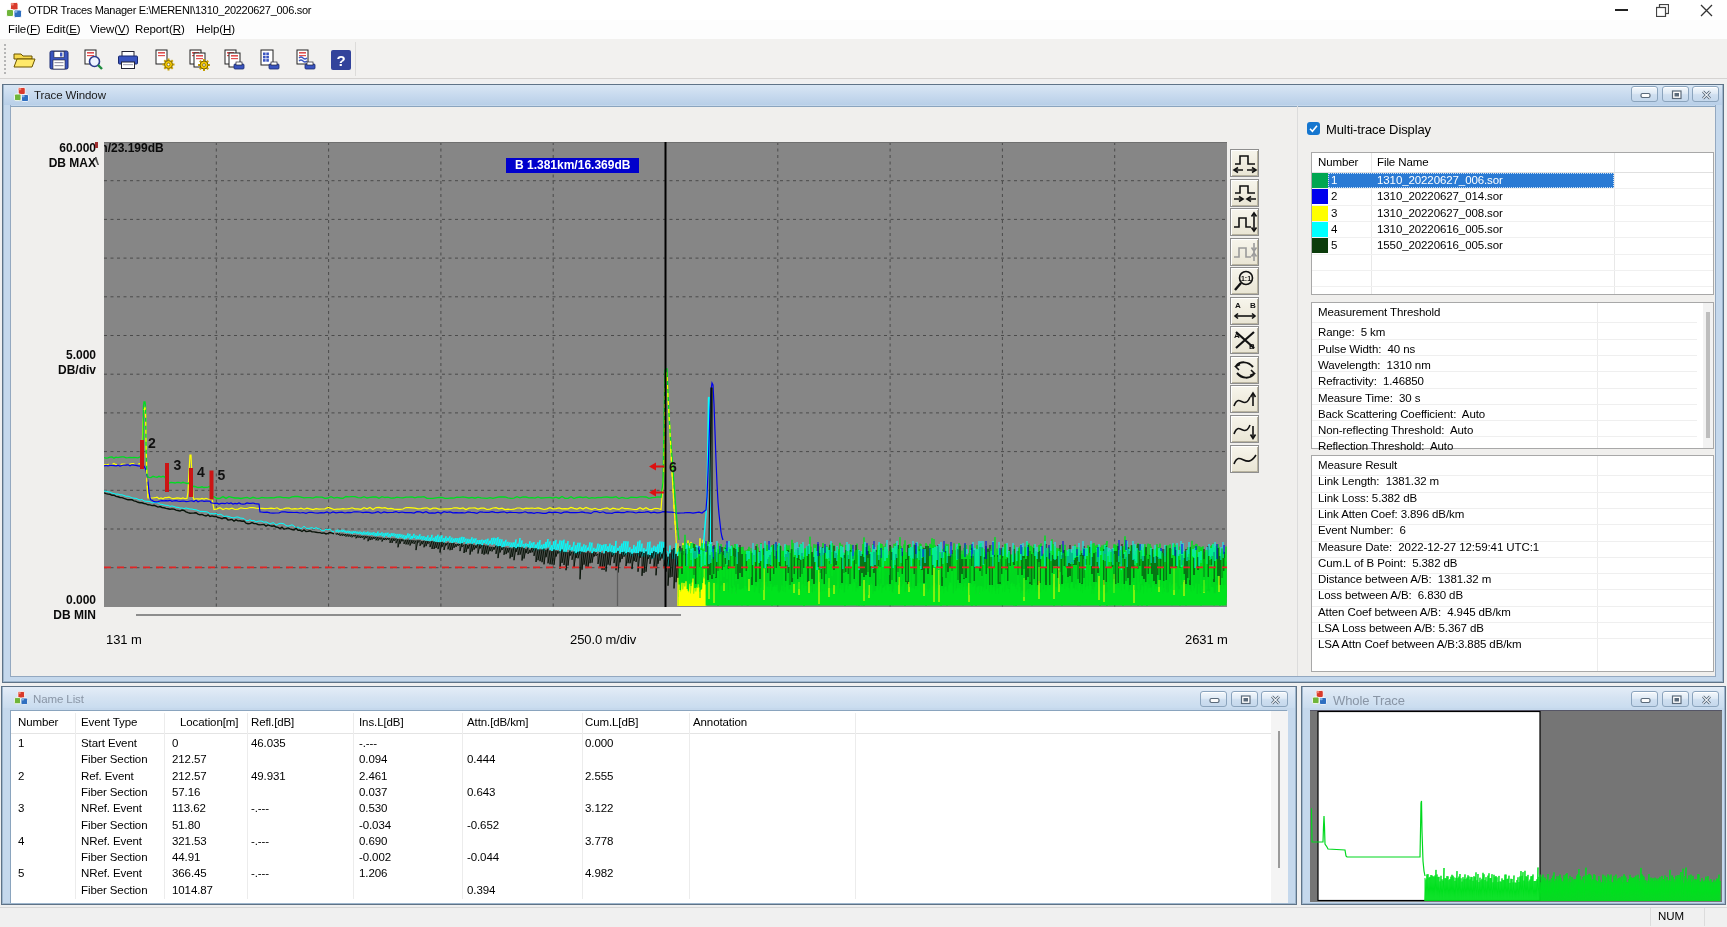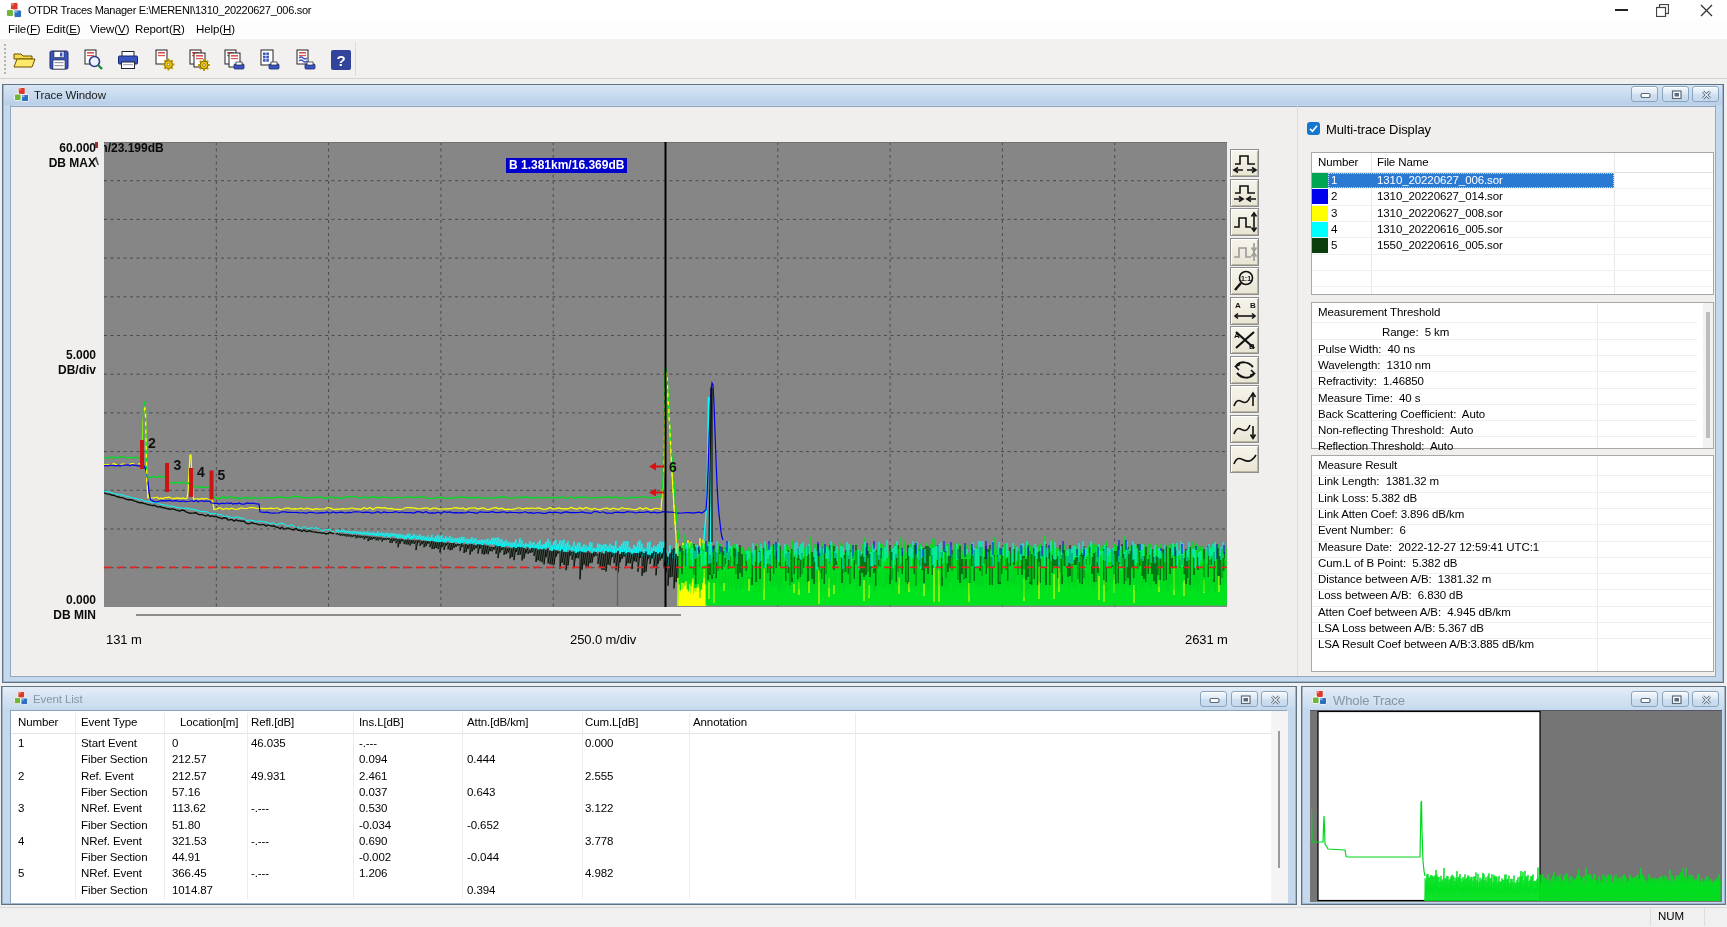--- a/index.html
+++ b/index.html
@@ -223,21 +223,21 @@
     <text x="113.5" y="337.5" font-family="Liberation Sans, sans-serif" font-size="14" font-weight="bold" fill="#111">5</text>
     <rect x="560.5" y="0" width="2" height="465" fill="#000"></rect>
     <text x="565" y="330" font-family="Liberation Sans, sans-serif" font-size="14" font-weight="bold" fill="#111">6</text>
     <line x1="551" y1="324.5" x2="560" y2="324.5" stroke="#dd1111" stroke-width="2"></line>
     <polygon points="545,324.5 552,320.5 552,328.5" fill="#dd1111"></polygon>
     <line x1="551" y1="350.5" x2="560" y2="350.5" stroke="#dd1111" stroke-width="2"></line>
     <polygon points="545,350.5 552,346.5 552,354.5" fill="#dd1111"></polygon>
   </svg>
 
 <div class="b12" style="position:absolute;left:104px;top:141px;width:70px;overflow:hidden"><span style="margin-left:-7px">m/23.199dB</span></div>
-<div style="position:absolute;left:506px;top:158px;height:15px;background:#0000cc;color:#fff;font-size:12px;font-weight:bold;padding:0 3px;line-height:15px">B 1.381km/16.369dB</div>
+<div style="position:absolute;left:506px;top:158px;height:15px;background:#0000cc;color:#fff;font-size:12px;font-weight:bold;padding:0 9px;line-height:15px">B 1.381km/16.369dB</div>
 <div style="position:absolute;left:95px;top:142px;width:2.5px;height:6px;background:#a03030"></div>
 <div style="position:absolute;left:95px;top:157px;width:4px;height:8px;background:#4a4a4a;clip-path:polygon(0 0,35% 0,100% 100%,65% 100%,0 25%)"></div>
 
 <div style="position:absolute;left:136px;top:614px;width:545px;height:2px;background:#8d8d8d"></div>
 <div class="t12" style="position:absolute;left:106px;top:632px;font-size:13px">131 m</div>
 <div class="t12" style="position:absolute;left:570px;top:632px;font-size:13px">250.0 m/div</div>
 <div class="t12" style="position:absolute;left:1185px;top:632px;font-size:13px">2631 m</div>
 
 <div style="position:absolute;left:1230px;top:149px;width:29px;height:28px;background:linear-gradient(180deg,#f7f5ec,#e9e5d4);border:1px solid #8e8e8e;box-shadow:inset 1px 1px 0 #fff,inset -1px -1px 0 #b9b4a0;display:flex;align-items:center;justify-content:center">
     <svg width="26" height="24" viewBox="0 0 26 24" stroke="#111" fill="none" stroke-width="1.6">
@@ -351,25 +351,25 @@
 <div style="position:absolute;left:1312px;top:221px;width:401px;height:1px;background:#f0f0f0"></div>
 <div style="position:absolute;left:1312px;top:237px;width:401px;height:1px;background:#f0f0f0"></div>
 <div style="position:absolute;left:1312px;top:254px;width:401px;height:1px;background:#f0f0f0"></div>
 <div style="position:absolute;left:1312px;top:270px;width:401px;height:1px;background:#f0f0f0"></div>
 <div style="position:absolute;left:1312px;top:286px;width:401px;height:1px;background:#f0f0f0"></div>
 <div style="position:absolute;left:1312px;top:302px;width:401px;height:1px;background:#f0f0f0"></div>
 
 <div style="position:absolute;left:1311px;top:302px;width:403px;height:147px;background:#fff;border:1px solid #a8a8a8"></div>
 <div style="position:absolute;left:1597px;top:303px;width:1px;height:145px;background:#ececec"></div>
 <div class="t12" style="position:absolute;left:1318px;top:306px">Measurement Threshold</div>
-<div class="t12" style="position:absolute;left:1382px;top:326px">Range:  5 km</div>
+<div class="t12" style="position:absolute;left:1318px;top:326px">Range:  5 km</div>
 <div class="t12" style="position:absolute;left:1318px;top:343px">Pulse Width:  40 ns</div>
 <div class="t12" style="position:absolute;left:1318px;top:359px">Wavelength:  1310 nm</div>
 <div class="t12" style="position:absolute;left:1318px;top:375px">Refractivity:  1.46850</div>
-<div class="t12" style="position:absolute;left:1318px;top:392px">Measure Time:  40 s</div>
+<div class="t12" style="position:absolute;left:1318px;top:392px">Measure Time:  30 s</div>
 <div class="t12" style="position:absolute;left:1318px;top:408px">Back Scattering Coefficient:  Auto</div>
 <div class="t12" style="position:absolute;left:1318px;top:424px">Non-reflecting Threshold:  Auto</div>
 <div class="t12" style="position:absolute;left:1318px;top:440px">Reflection Threshold:  Auto</div>
 <div style="position:absolute;left:1312px;top:322px;width:385px;height:1px;background:#efefef"></div>
 <div style="position:absolute;left:1312px;top:339px;width:385px;height:1px;background:#efefef"></div>
 <div style="position:absolute;left:1312px;top:355px;width:385px;height:1px;background:#efefef"></div>
 <div style="position:absolute;left:1312px;top:371px;width:385px;height:1px;background:#efefef"></div>
 <div style="position:absolute;left:1312px;top:388px;width:385px;height:1px;background:#efefef"></div>
 <div style="position:absolute;left:1312px;top:404px;width:385px;height:1px;background:#efefef"></div>
 <div style="position:absolute;left:1312px;top:420px;width:385px;height:1px;background:#efefef"></div>
@@ -384,21 +384,21 @@
 <div class="t12" style="position:absolute;left:1318px;top:475px">Link Length:  1381.32 m</div>
 <div class="t12" style="position:absolute;left:1318px;top:492px">Link Loss: 5.382 dB</div>
 <div class="t12" style="position:absolute;left:1318px;top:508px">Link Atten Coef: 3.896 dB/km</div>
 <div class="t12" style="position:absolute;left:1318px;top:524px">Event Number:  6</div>
 <div class="t12" style="position:absolute;left:1318px;top:541px">Measure Date:  2022-12-27 12:59:41 UTC:1</div>
 <div class="t12" style="position:absolute;left:1318px;top:557px">Cum.L of B Point:  5.382 dB</div>
 <div class="t12" style="position:absolute;left:1318px;top:573px">Distance between A/B:  1381.32 m</div>
 <div class="t12" style="position:absolute;left:1318px;top:589px">Loss between A/B:  6.830 dB</div>
 <div class="t12" style="position:absolute;left:1318px;top:606px">Atten Coef between A/B:  4.945 dB/km</div>
 <div class="t12" style="position:absolute;left:1318px;top:622px">LSA Loss between A/B: 5.367 dB</div>
-<div class="t12" style="position:absolute;left:1318px;top:638px">LSA Result Coef between A/B:3.885 dB/km</div>
+<div class="t12" style="position:absolute;left:1318px;top:638px">LSA Attn Coef between A/B:3.885 dB/km</div>
 <div style="position:absolute;left:1312px;top:475px;width:401px;height:1px;background:#efefef"></div>
 <div style="position:absolute;left:1312px;top:492px;width:401px;height:1px;background:#efefef"></div>
 <div style="position:absolute;left:1312px;top:508px;width:401px;height:1px;background:#efefef"></div>
 <div style="position:absolute;left:1312px;top:524px;width:401px;height:1px;background:#efefef"></div>
 <div style="position:absolute;left:1312px;top:541px;width:401px;height:1px;background:#efefef"></div>
 <div style="position:absolute;left:1312px;top:557px;width:401px;height:1px;background:#efefef"></div>
 <div style="position:absolute;left:1312px;top:573px;width:401px;height:1px;background:#efefef"></div>
 <div style="position:absolute;left:1312px;top:589px;width:401px;height:1px;background:#efefef"></div>
 <div style="position:absolute;left:1312px;top:606px;width:401px;height:1px;background:#efefef"></div>
 <div style="position:absolute;left:1312px;top:622px;width:401px;height:1px;background:#efefef"></div>
@@ -406,21 +406,21 @@
 
 <div style="position:absolute;left:1px;top:686px;width:1296px;height:219px;background:#c5d8ec;border:1px solid #5f7387;box-shadow:0 0 0 1px #9eb6cd inset"></div>
 <div style="position:absolute;left:3px;top:687px;width:1292px;height:21px;background:linear-gradient(180deg,#e4edf7 0%,#d5e3f2 50%,#c9dcef 100%)"></div>
 <div style="position:absolute;left:14px;top:691px"><svg width="14" height="14" viewBox="0 0 16 16">
       <rect x="4.5" y="0.5" width="7.5" height="7.5" rx="1.5" fill="#d93a2b" stroke="#fff" stroke-width="0.9"></rect>
       <rect x="4.8" y="1" width="3" height="2.4" rx="1" fill="#f08a7a" opacity="0.9"></rect>
       <rect x="0.5" y="7.5" width="7" height="7" rx="1.5" fill="#6fb53a" stroke="#fff" stroke-width="0.9"></rect>
       <rect x="8" y="8" width="7.5" height="7.5" rx="1.5" fill="#2f6fc0" stroke="#fff" stroke-width="0.9"></rect>
       <rect x="8.4" y="8.6" width="3" height="2.2" rx="1" fill="#8fb8e8" opacity="0.9"></rect>
     </svg></div>
-<div class="t12" style="position:absolute;left:33px;top:693px;color:#8995a5">Event List</div>
+<div class="t12" style="position:absolute;left:33px;top:693px;color:#8995a5">Name List</div>
 <div style="position:absolute;left:1200px;top:691px;width:27px;height:16px;border:1px solid #8ba4bd;border-radius:3px;background:linear-gradient(180deg,#f4f8fc 0%,#dfeaf5 45%,#cfdff0 55%,#c5d8ec 100%);box-shadow:inset 0 1px 0 #fff"><svg width="27" height="16" viewBox="0 0 27 16">
       <rect x="9" y="6.5" width="9" height="4" rx="1.4" fill="#fdfdfd" stroke="#5a6a7a" stroke-width="1.2"></rect>
     </svg></div>
 <div style="position:absolute;left:1231px;top:691px;width:27px;height:16px;border:1px solid #8ba4bd;border-radius:3px;background:linear-gradient(180deg,#f4f8fc 0%,#dfeaf5 45%,#cfdff0 55%,#c5d8ec 100%);box-shadow:inset 0 1px 0 #fff"><svg width="27" height="16" viewBox="0 0 27 16">
       <rect x="9.5" y="4" width="8.5" height="7.5" fill="#fdfdfd" stroke="#5a6a7a" stroke-width="1.2"></rect>
       <rect x="11.5" y="6" width="4.5" height="3.5" fill="#5a6a7a"></rect>
     </svg></div>
 <div style="position:absolute;left:1261px;top:691px;width:27px;height:16px;border:1px solid #8ba4bd;border-radius:3px;background:linear-gradient(180deg,#f4f8fc 0%,#dfeaf5 45%,#cfdff0 55%,#c5d8ec 100%);box-shadow:inset 0 1px 0 #fff"><svg width="27" height="16" viewBox="0 0 27 16">
       <path d="M10,4.5 L17,11.5 M17,4.5 L10,11.5" stroke="#4d5d6d" stroke-width="2.6"></path>
       <path d="M10,4.5 L17,11.5 M17,4.5 L10,11.5" stroke="#eef3f8" stroke-width="1.1"></path>

